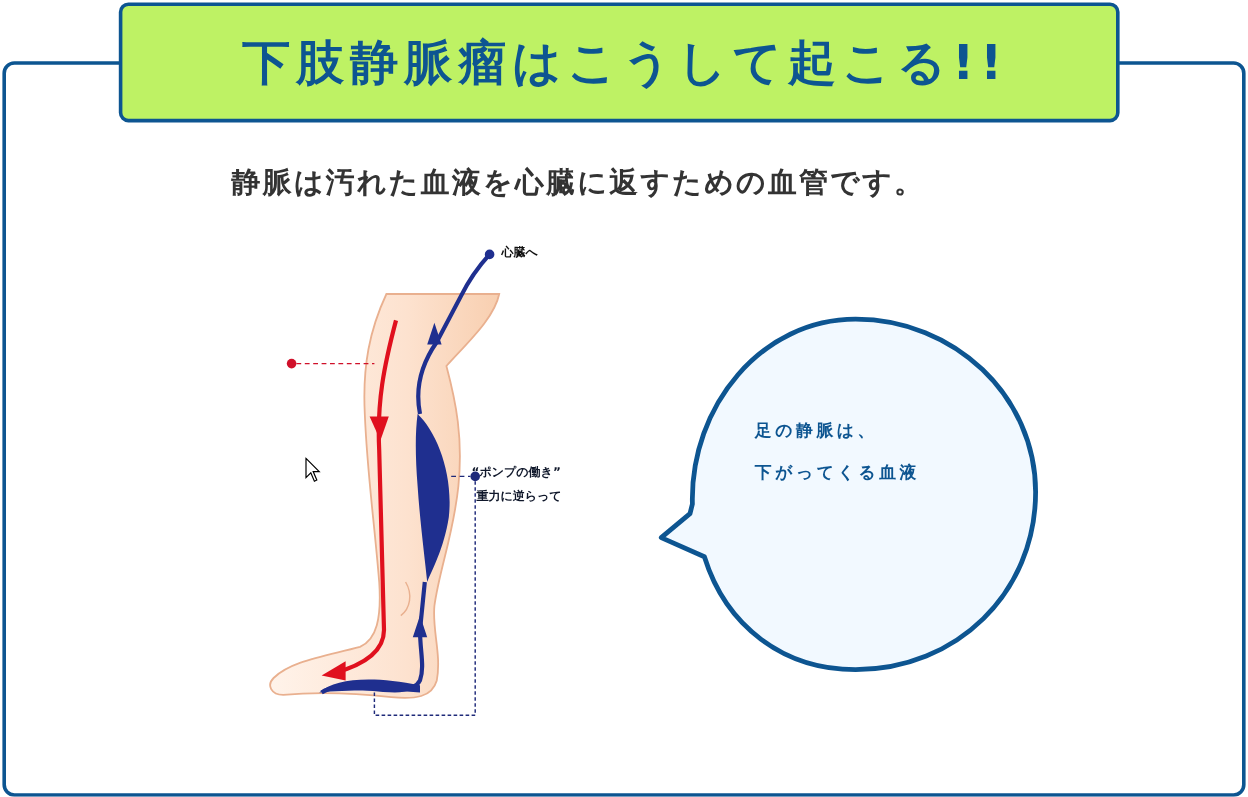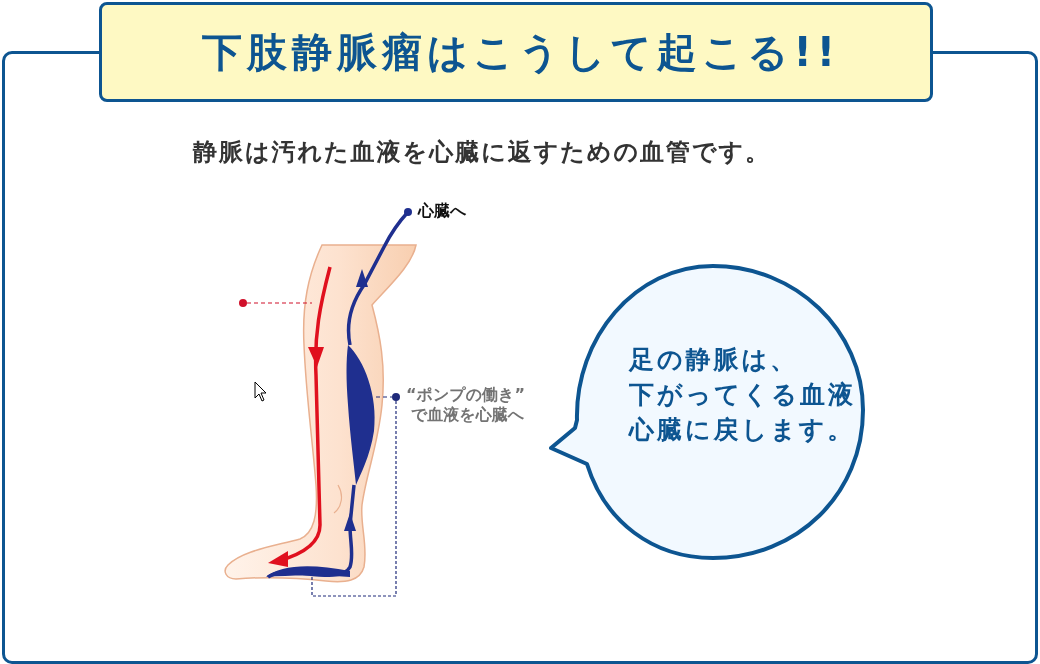--- a/index.html
+++ b/index.html
@@ -1,36 +1,36 @@
 <!DOCTYPE html>
 <html><head>
 <meta charset="utf-8">
 <style>
   html, body { margin: 0; padding: 0; background: #ffffff; }
   body { width: 1040px; height: 664px; position: relative; overflow: hidden;
          font-family: "DejaVu Sans", "Liberation Sans", sans-serif; }
   .frame { position: absolute; left: 2px; top: 51px; width: 1030px; height: 607px;
            border: 3px solid #0d5591; border-radius: 10px; box-sizing: content-box; }
   .title-box { position: absolute; left: 99px; top: 2px; width: 828px; height: 94px;
-               border: 3px solid #0d5591; border-radius: 8px; background: #fef9c3;
+               border: 3px solid #0d5591; border-radius: 8px; background: #bef264;
                display: flex; align-items: center; justify-content: center; }
   .title { color: #0d5591; font-size: 40px; font-weight: bold; letter-spacing: 5px;
            padding-left: 10px; }
   .subtitle { position: absolute; left: 0; top: 136px; width: 964px; text-align: center;
               font-size: 24px; font-weight: bold; color: #333333; letter-spacing: 2px; }
   .diagram { position: absolute; left: 150px; top: 195px; width: 400px; height: 410px; }
   .diagram svg { position: absolute; left: 0; top: 0; }
-  .label { position: absolute; font-size: 16px; font-weight: bold; line-height: 20px; white-space: nowrap; text-align: center; }
+  .label { position: absolute; font-size: 10px; font-weight: bold; line-height: 20px; white-space: nowrap; }
   .label-heart { left: 268px; top: 6px; color: #111111; }
   .label-down { left: 10px; top: 98px; color: #111111; }
-  .label-pump { left: 256px; top: 190px; color: #737373; }
+  .label-pump { left: 243px; top: 190px; color: #0f172a; }
   .bubble-wrap { position: absolute; left: 545px; top: 258px; width: 330px; height: 310px; }
   .bubble-wrap svg { position: absolute; left: 0; top: 0; }
   .bubble-text { position: absolute; left: 84px; top: 84px; color: #0d5591;
-                 font-size: 25px; font-weight: bold; line-height: 35px; letter-spacing: 3px; }
+                 font-size: 14px; font-weight: bold; line-height: 35px; letter-spacing: 3px; }
   .cursor { position: absolute; left: 254px; top: 381px; }
 </style>
 </head>
 <body>
 
 <div class="frame"></div>
 
 <div class="title-box">
   <span class="title">下肢静脈瘤はこうして起こる!!</span>
 </div>
@@ -68,32 +68,31 @@
     <line x1="97" y1="108" x2="162" y2="108" stroke="#d0102a" stroke-width="1.2" stroke-dasharray="4,3"></line>
 
     <circle cx="246" cy="202" r="4" fill="#1f2a7a"></circle>
     <line x1="226" y1="202" x2="242" y2="202" stroke="#1f2a7a" stroke-width="1.2" stroke-dasharray="4,3"></line>
     <polyline points="246,206 246,401 162,401 162,382" fill="none" stroke="#1f2a7a" stroke-width="1.2" stroke-dasharray="3,2"></polyline>
   </svg>
 
   <div class="label label-heart">心臓へ</div>
   <div class="label label-pump">
     <div>“ポンプの働き”</div>
-    <div style="padding-left:4px">で血液を心臓へ</div>
+    <div style="padding-left:4px">重力に逆らって</div>
   </div>
 </div>
 
 <div class="bubble-wrap">
   <svg width="330" height="310" viewBox="0 0 330 310">
     <path d="M32,162 C30,80 90,8 168,8 C250,8 318,72 318,152 C318,236 252,300 168,300 C108,300 60,264 42,206 L6,190 L30,170 Z" fill="#f2f9ff" stroke="#0d5591" stroke-width="4" stroke-linejoin="round"></path>
   </svg>
   <div class="bubble-text">
     <div>足の静脈は、</div>
     <div>下がってくる血液</div>
-    <div>心臓に戻します。</div>
   </div>
 </div>
 
 <div class="cursor">
   <svg width="14" height="22" viewBox="0 0 14 22">
     <path d="M1,1 L1,17 L5,13 L8,20 L10,19 L7,12 L12,12 Z" fill="#ffffff" stroke="#000000" stroke-width="1"></path>
   </svg>
 </div>
 
 </body></html>

